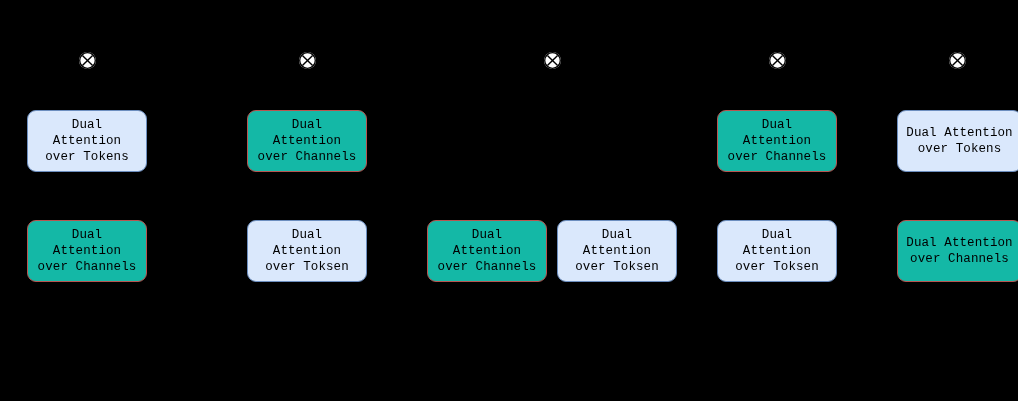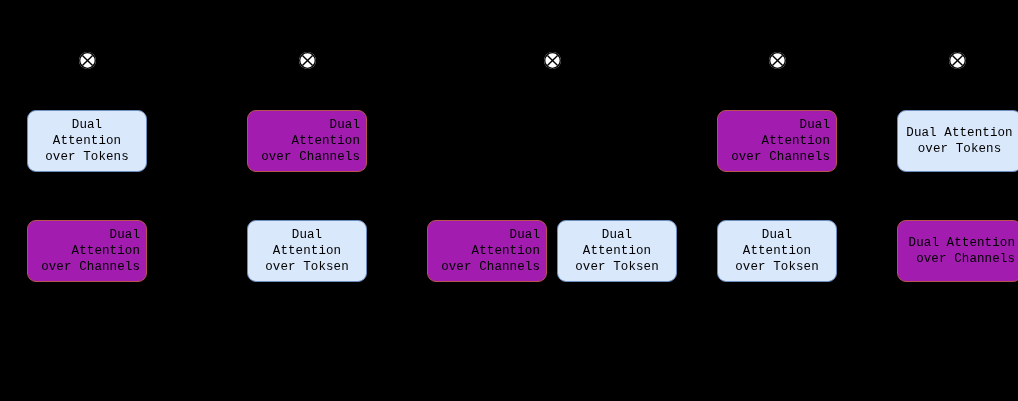--- a/index.html
+++ b/index.html
@@ -49,23 +49,22 @@
   }
   .node .node-label {
     display: block;
     width: 100%;
   }
   .node.blue {
     background: #dae8fc;
     border-color: #6c8ebf;
   }
   .node.red {
-    background: #a21caf;
+    background: #14b8a6;
     border-color: #b85450;
-    text-align: right;
   }
 </style>
 </head>
 <body>
 
 <div id="canvas" style="width: 1018px; height: 401px; background: rgb(0, 0, 0);">
     <div class="marker" style="left: 79px; top: 52px; width: 17px; height: 17px;">
       <svg viewBox="0 0 17 17" xmlns="http://www.w3.org/2000/svg">
         <circle cx="8.5" cy="8.5" r="7.8" fill="#ffffff" stroke="#000000" stroke-width="1.3"></circle>
         <line x1="3.4" y1="3.4" x2="13.6" y2="13.6" stroke="#000000" stroke-width="1.4"></line>

